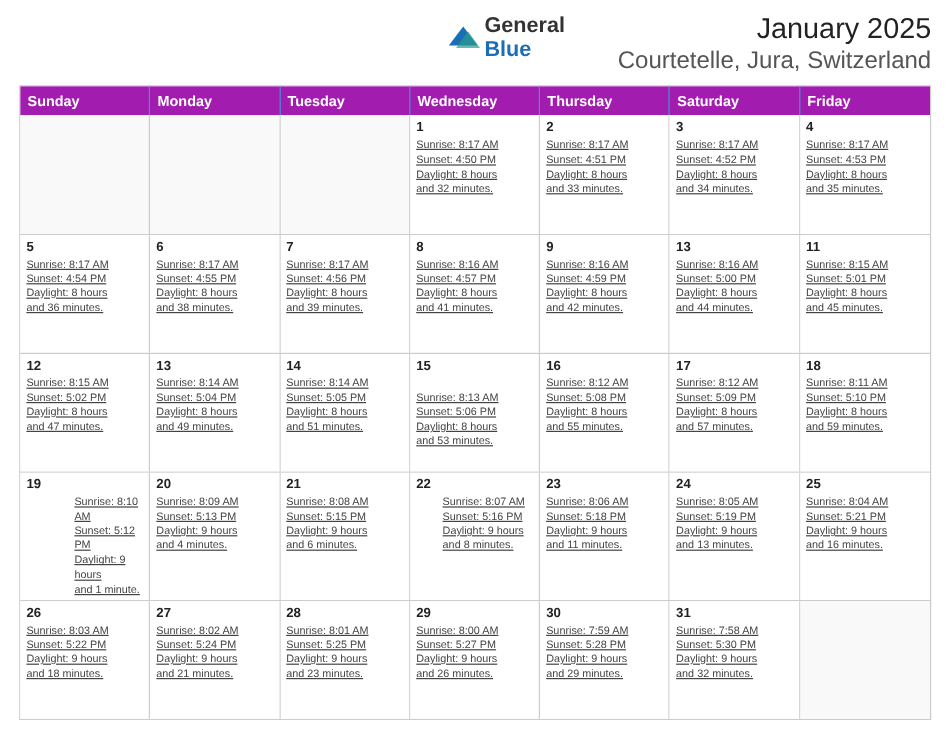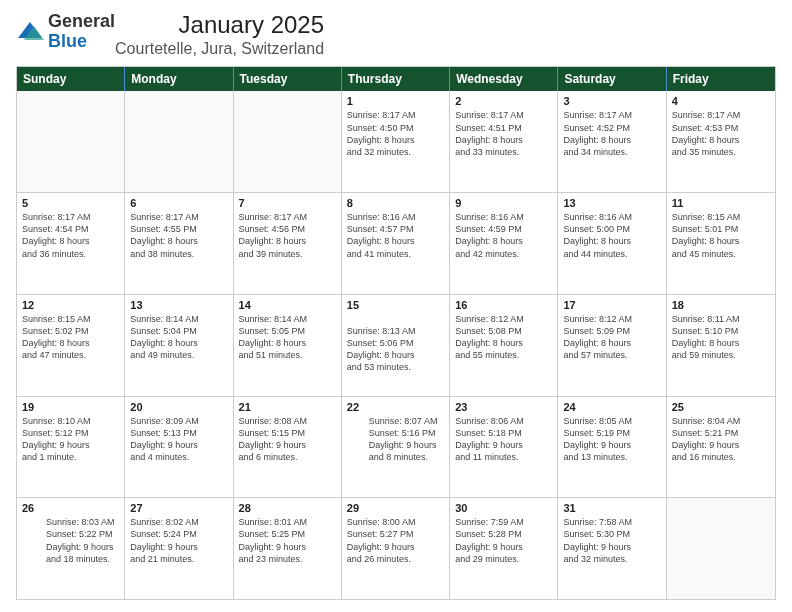--- a/index.html
+++ b/index.html
@@ -13,23 +13,24 @@
     .page {
       width: 792px;
       height: 612px;
       background: #fff;
       padding: 12px 16px 12px 16px;
       display: flex;
       flex-direction: column;
     }
     .header {
       display: flex;
-      justify-content: flex-start;
+      justify-content: flex-end;
       align-items: flex-start;
       margin-bottom: 8px;
+      gap: 44px;
     }
     .logo {
       display: flex;
       align-items: center;
       gap: 4px;
     }
     .logo-text {
       font-size: 18px;
       font-weight: bold;
       line-height: 1.1;
@@ -43,34 +44,34 @@
     .title-block {
       text-align: right;
     }
     .month-title {
       font-size: 24px;
       font-weight: normal;
       color: #222;
       line-height: 1.1;
     }
     .location-title {
-      font-size: 16px;
+      font-size: 20px;
       color: #555;
       margin-top: 2px;
     }
     .calendar {
       flex: 1;
       display: flex;
       flex-direction: column;
       border: 1px solid #ccc;
     }
     .cal-header-row {
       display: grid;
       grid-template-columns: repeat(7, 1fr);
-      background: #14532d;
+      background: #a21caf;
     }
     .cal-header-cell {
       color: #fff;
       font-size: 12px;
       font-weight: bold;
       padding: 5px 6px;
       border-right: 1px solid #4a8dd5;
       text-align: left;
     }
     .cal-header-cell:last-child { border-right: none; }
@@ -100,20 +101,21 @@
       font-size: 11px;
       font-weight: bold;
       color: #222;
       display: block;
       margin-bottom: 2px;
     }
     .cell-info {
       font-size: 9px;
       color: #444;
       line-height: 1.35;
+      text-decoration: underline;
     }
   </style>
 </head>
 <body>
 
 <div class="page">
   <div class="header">
     <div class="logo">
       <svg class="logo-icon" viewBox="0 0 28 28">
         <polygon points="14,4 26,20 2,20" fill="#1a6eb5"></polygon>
@@ -128,22 +130,22 @@
       <div class="month-title">January 2025</div>
       <div class="location-title">Courtetelle, Jura, Switzerland</div>
     </div>
   </div>
 
   <div class="calendar">
     <div class="cal-header-row">
     <div class="cal-header-cell">Sunday</div>
         <div class="cal-header-cell">Monday</div>
         <div class="cal-header-cell">Tuesday</div>
+        <div class="cal-header-cell">Wednesday</div>
         <div class="cal-header-cell">Thursday</div>
-        <div class="cal-header-cell">Wednesday</div>
         <div class="cal-header-cell">Saturday</div>
         <div class="cal-header-cell">Friday</div>
       </div>
     <div class="cal-body">
     <div class="cal-week">
           <div class="cal-cell empty"></div>
           <div class="cal-cell empty"></div>
           <div class="cal-cell empty"></div>
           <div class="cal-cell">
             <span class="day-num">1</span>
@@ -272,21 +274,21 @@
             <span class="day-num">18</span>
             <div class="cell-info" style="white-space: pre-line;">Sunrise: 8:11 AM
 Sunset: 5:10 PM
 Daylight: 8 hours
 and 59 minutes.</div>
           </div>
         </div>
         <div class="cal-week">
           <div class="cal-cell">
             <span class="day-num">19</span>
-            <div class="cell-info" style="white-space: pre-line;">Sunrise: 8:10 AM
+            <div class="cell-info" style="white-space: pre-line; margin-left: 40px;">Sunrise: 8:10 AM
 Sunset: 5:12 PM
 Daylight: 9 hours
 and 1 minute.</div>
           </div>
           <div class="cal-cell">
             <span class="day-num">20</span>
             <div class="cell-info" style="white-space: pre-line;">Sunrise: 8:09 AM
 Sunset: 5:13 PM
 Daylight: 9 hours
 and 4 minutes.</div>
@@ -323,21 +325,21 @@
             <span class="day-num">25</span>
             <div class="cell-info" style="white-space: pre-line;">Sunrise: 8:04 AM
 Sunset: 5:21 PM
 Daylight: 9 hours
 and 16 minutes.</div>
           </div>
         </div>
         <div class="cal-week">
           <div class="cal-cell">
             <span class="day-num">26</span>
-            <div class="cell-info" style="white-space: pre-line; margin-left: 24px;">Sunrise: 8:03 AM
+            <div class="cell-info" style="white-space: pre-line;">Sunrise: 8:03 AM
 Sunset: 5:22 PM
 Daylight: 9 hours
 and 18 minutes.</div>
           </div>
           <div class="cal-cell">
             <span class="day-num">27</span>
             <div class="cell-info" style="white-space: pre-line;">Sunrise: 8:02 AM
 Sunset: 5:24 PM
 Daylight: 9 hours
 and 21 minutes.</div>

